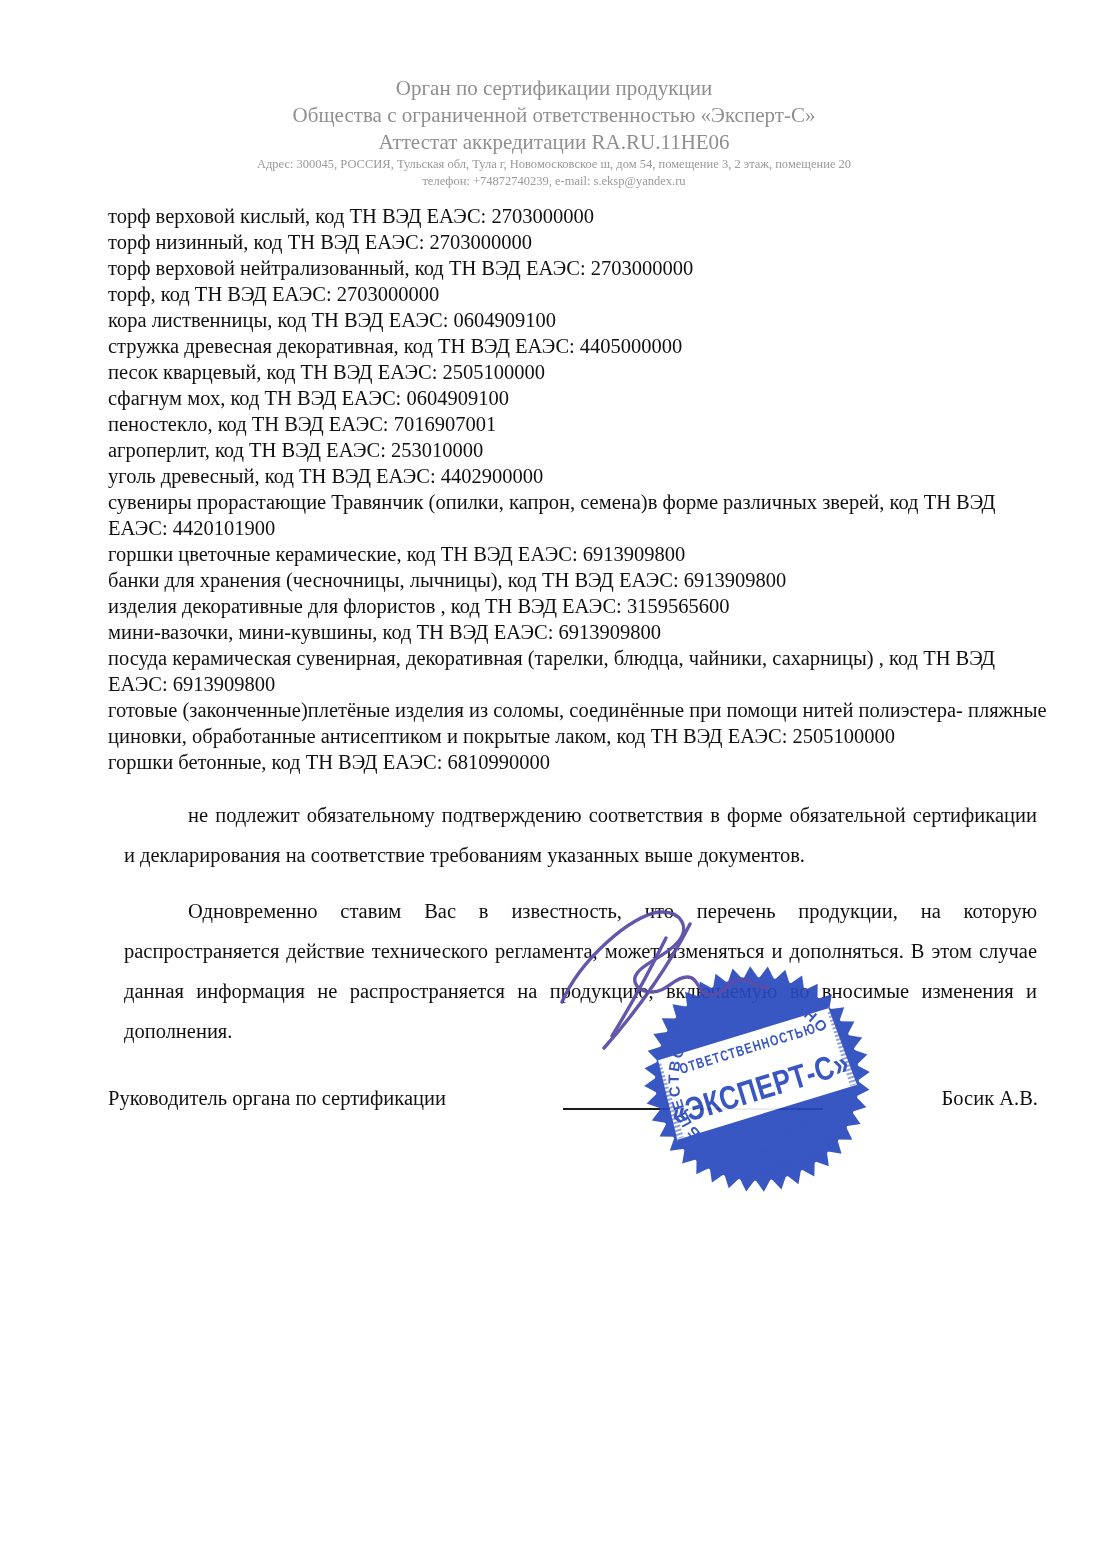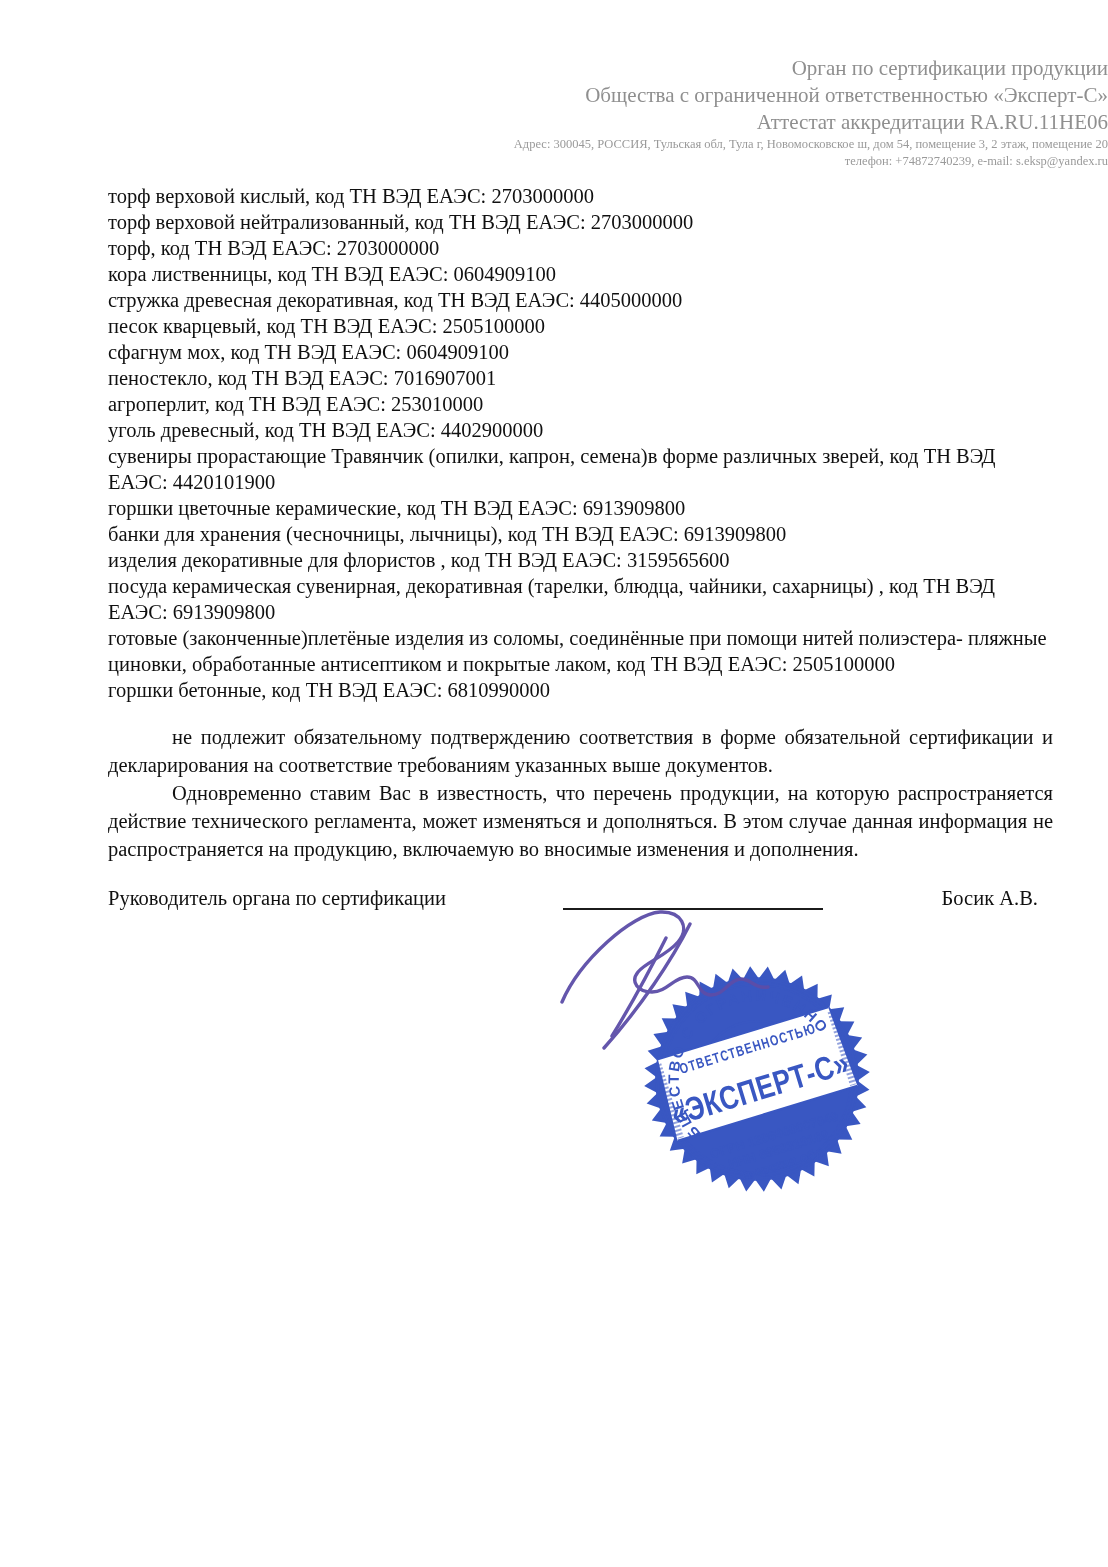--- a/index.html
+++ b/index.html
@@ -8,32 +8,32 @@
     --stamp:#2949bd;
     --sig:#5c4da8;
     --ink:#101010;
   }
   html,body{margin:0;padding:0;}
   body{
     width:1108px;height:1567px;background:#ffffff;position:relative;
     font-family:"Liberation Serif", serif;color:var(--ink);
     overflow:hidden;
   }
-  .doc-header{padding-top:55px;text-align:right;color:var(--header-gray);}
+  .doc-header{padding-top:75px;text-align:center;color:var(--header-gray);}
   .doc-header .h-line{font-size:21px;line-height:27px;}
   .doc-header .h-sub{font-size:12.5px;line-height:17px;color:var(--addr-gray);}
   .content{margin:0 55px 0 108px;}
   .product-list{margin-top:13px;font-size:20.5px;line-height:26px;}
   .product-line{white-space:normal;}
   .paragraphs{margin-top:20px;}
   .paragraphs p{
-    margin:0;font-size:20.5px;line-height:28px;
+    margin:16px;font-size:20.5px;line-height:40px;
     text-align:justify;text-indent:64px;
   }
-  .sig-row{position:relative;margin-top:24px;height:64px;font-size:20.5px;}
+  .sig-row{position:relative;margin-top:36px;height:64px;font-size:20.5px;}
   .sig-role{position:absolute;left:0;top:0;}
   .sig-name{position:absolute;right:15px;top:0;}
   .sig-line{position:absolute;left:455px;top:0;width:260px;height:21px;
     border-bottom:2px solid #1b1b1b;}
   .stamp-wrap{position:absolute;left:627px;top:949px;width:260px;height:260px;}
   .autograph{position:absolute;left:540px;top:898px;width:260px;height:170px;}
   svg text{font-family:"Liberation Sans", sans-serif;font-weight:bold;fill:var(--stamp);}
 </style>
 </head>
 <body>
@@ -42,33 +42,35 @@
   <div class="h-line">Орган по сертификации продукции</div>
   <div class="h-line">Общества с ограниченной ответственностью «Эксперт-С»</div>
   <div class="h-line">Аттестат аккредитации RA.RU.11НЕ06</div>
   <div class="h-sub">Адрес: 300045, РОССИЯ, Тульская обл, Тула г, Новомосковское ш, дом 54, помещение 3, 2 этаж, помещение 20</div>
   <div class="h-sub">телефон: +74872740239, e-mail: s.eksp@yandex.ru</div>
 </div>
 
 <div class="content">
   <div class="product-list">
     <div class="product-line">торф верховой кислый, код ТН ВЭД ЕАЭС: 2703000000</div>
+    <div class="product-line">торф низинный, код ТН ВЭД ЕАЭС: 2703000000</div>
     <div class="product-line">торф верховой нейтрализованный, код ТН ВЭД ЕАЭС: 2703000000</div>
     <div class="product-line">торф, код ТН ВЭД ЕАЭС: 2703000000</div>
     <div class="product-line">кора лиственницы, код ТН ВЭД ЕАЭС: 0604909100</div>
     <div class="product-line">стружка древесная декоративная, код ТН ВЭД ЕАЭС: 4405000000</div>
     <div class="product-line">песок кварцевый, код ТН ВЭД ЕАЭС: 2505100000</div>
     <div class="product-line">сфагнум мох, код ТН ВЭД ЕАЭС: 0604909100</div>
     <div class="product-line">пеностекло, код ТН ВЭД ЕАЭС: 7016907001</div>
     <div class="product-line">агроперлит, код ТН ВЭД ЕАЭС: 253010000</div>
     <div class="product-line">уголь древесный, код ТН ВЭД ЕАЭС: 4402900000</div>
     <div class="product-line">сувениры прорастающие Травянчик (опилки, капрон, семена)в форме различных зверей, код ТН ВЭД ЕАЭС: 4420101900</div>
     <div class="product-line">горшки цветочные керамические, код ТН ВЭД ЕАЭС: 6913909800</div>
     <div class="product-line">банки для хранения (чесночницы, лычницы), код ТН ВЭД ЕАЭС: 6913909800</div>
     <div class="product-line">изделия декоративные для флористов , код ТН ВЭД ЕАЭС: 3159565600</div>
+    <div class="product-line">мини-вазочки, мини-кувшины, код ТН ВЭД ЕАЭС: 6913909800</div>
     <div class="product-line">посуда керамическая сувенирная, декоративная (тарелки, блюдца, чайники, сахарницы) , код ТН ВЭД ЕАЭС: 6913909800</div>
     <div class="product-line">готовые (законченные)плетёные изделия из соломы, соединённые при помощи нитей полиэстера- пляжные циновки, обработанные антисептиком и покрытые лаком, код ТН ВЭД ЕАЭС: 2505100000</div>
     <div class="product-line">горшки бетонные, код ТН ВЭД ЕАЭС: 6810990000</div>
   </div>
 
   <div class="paragraphs">
     <p>не подлежит обязательному подтверждению соответствия в форме обязательной сертификации и декларирования на соответствие требованиям указанных выше документов.</p>
     <p>Одновременно ставим Вас в известность, что перечень продукции, на которую распространяется действие технического регламента, может изменяться и дополняться. В этом случае данная информация не распространяется на продукцию, включаемую во вносимые изменения и дополнения.</p>
   </div>
 

